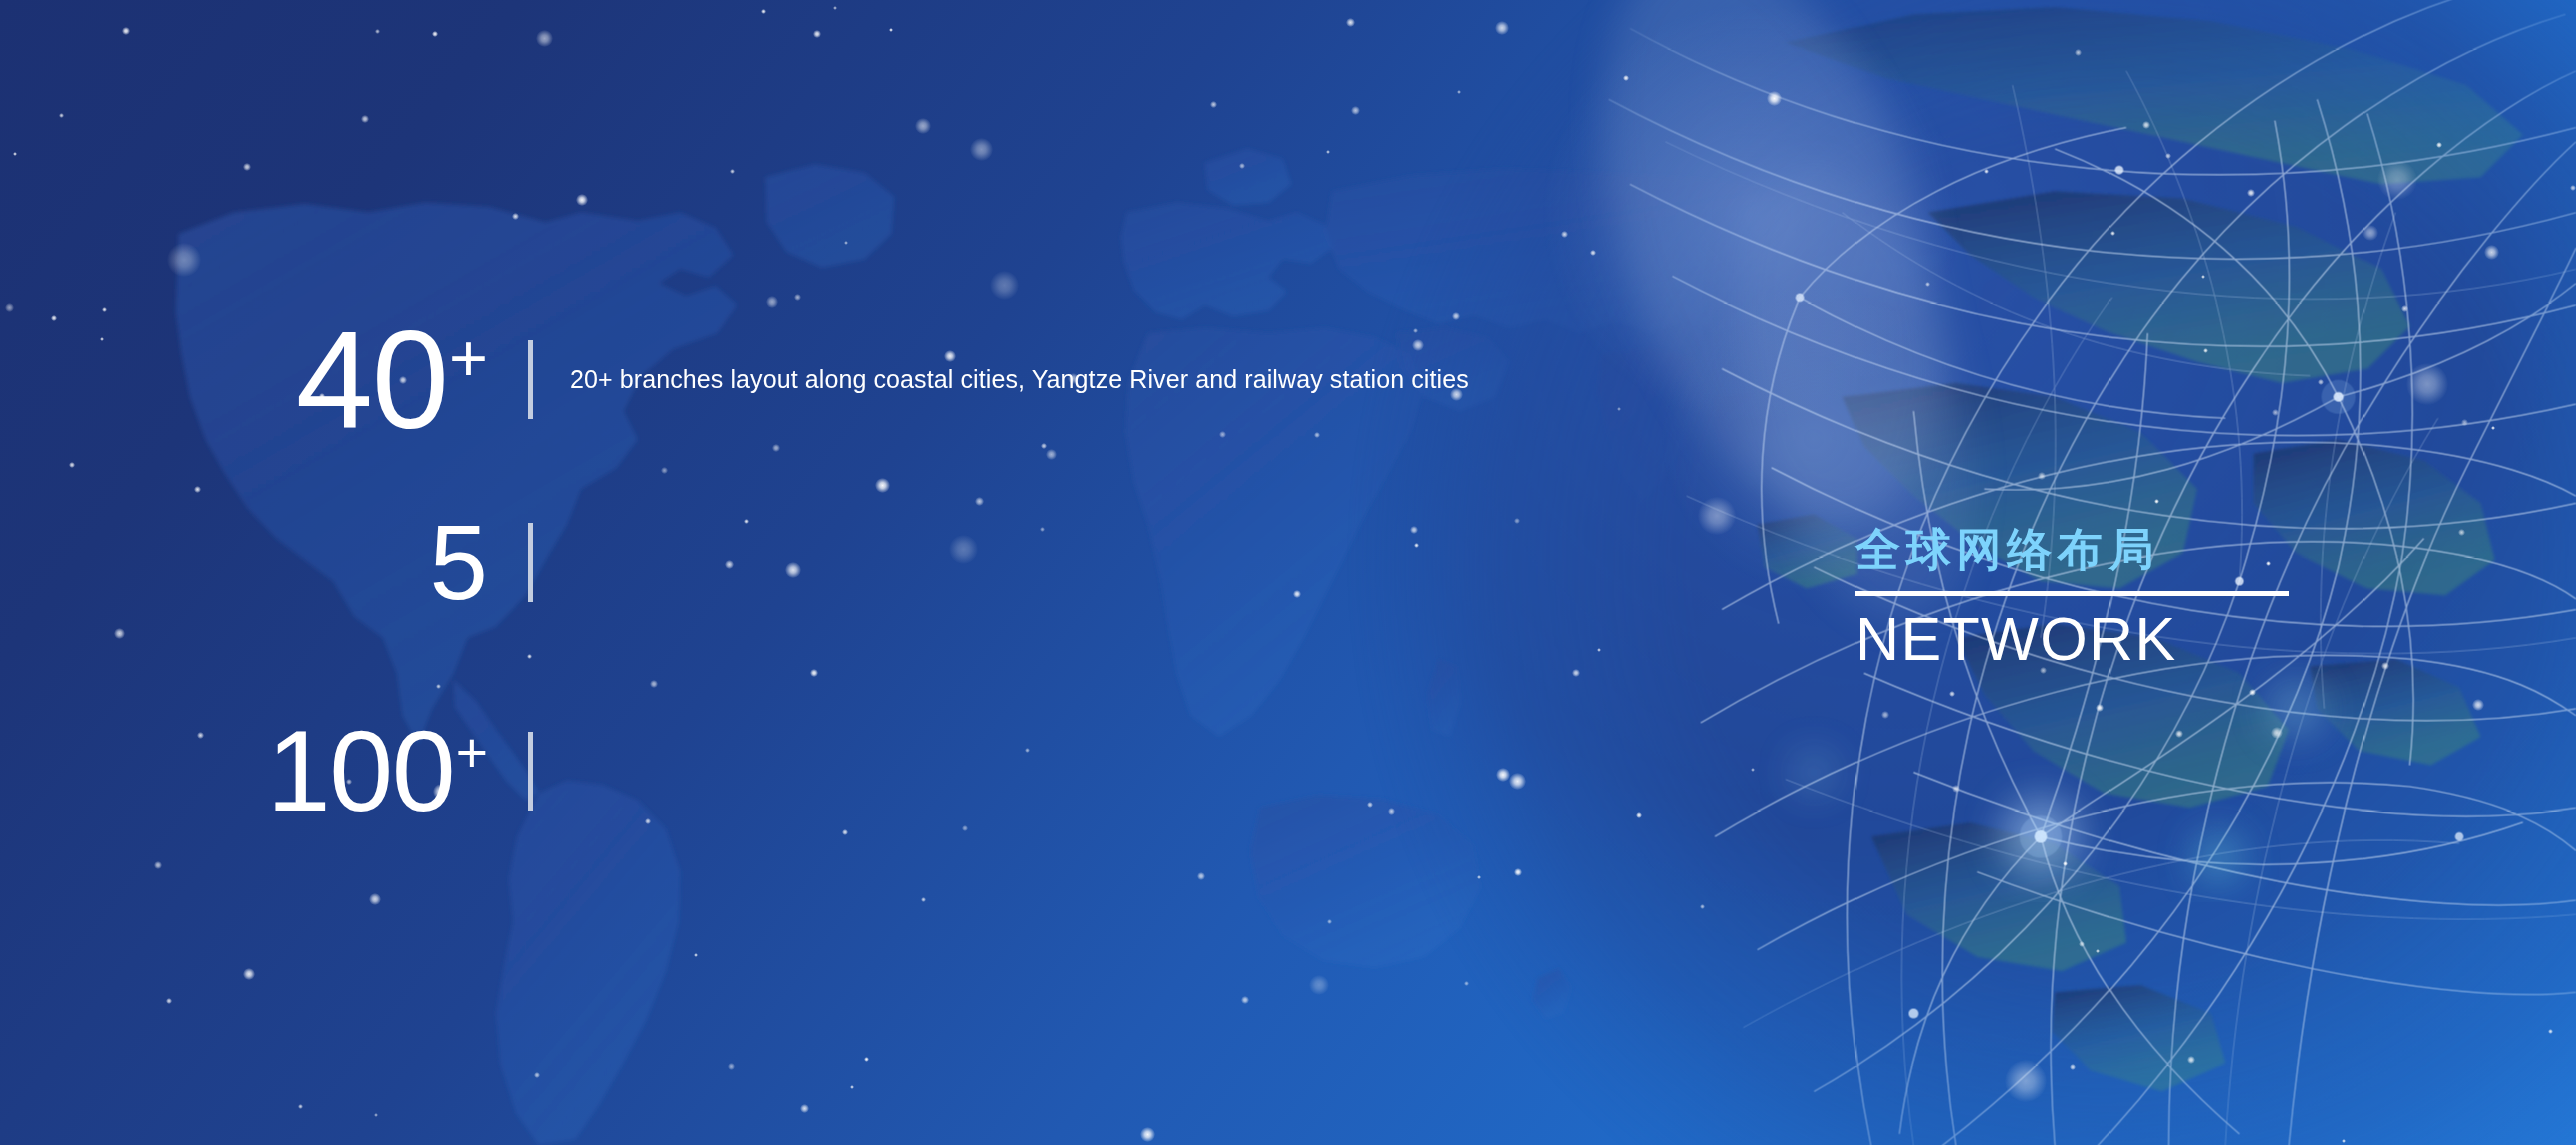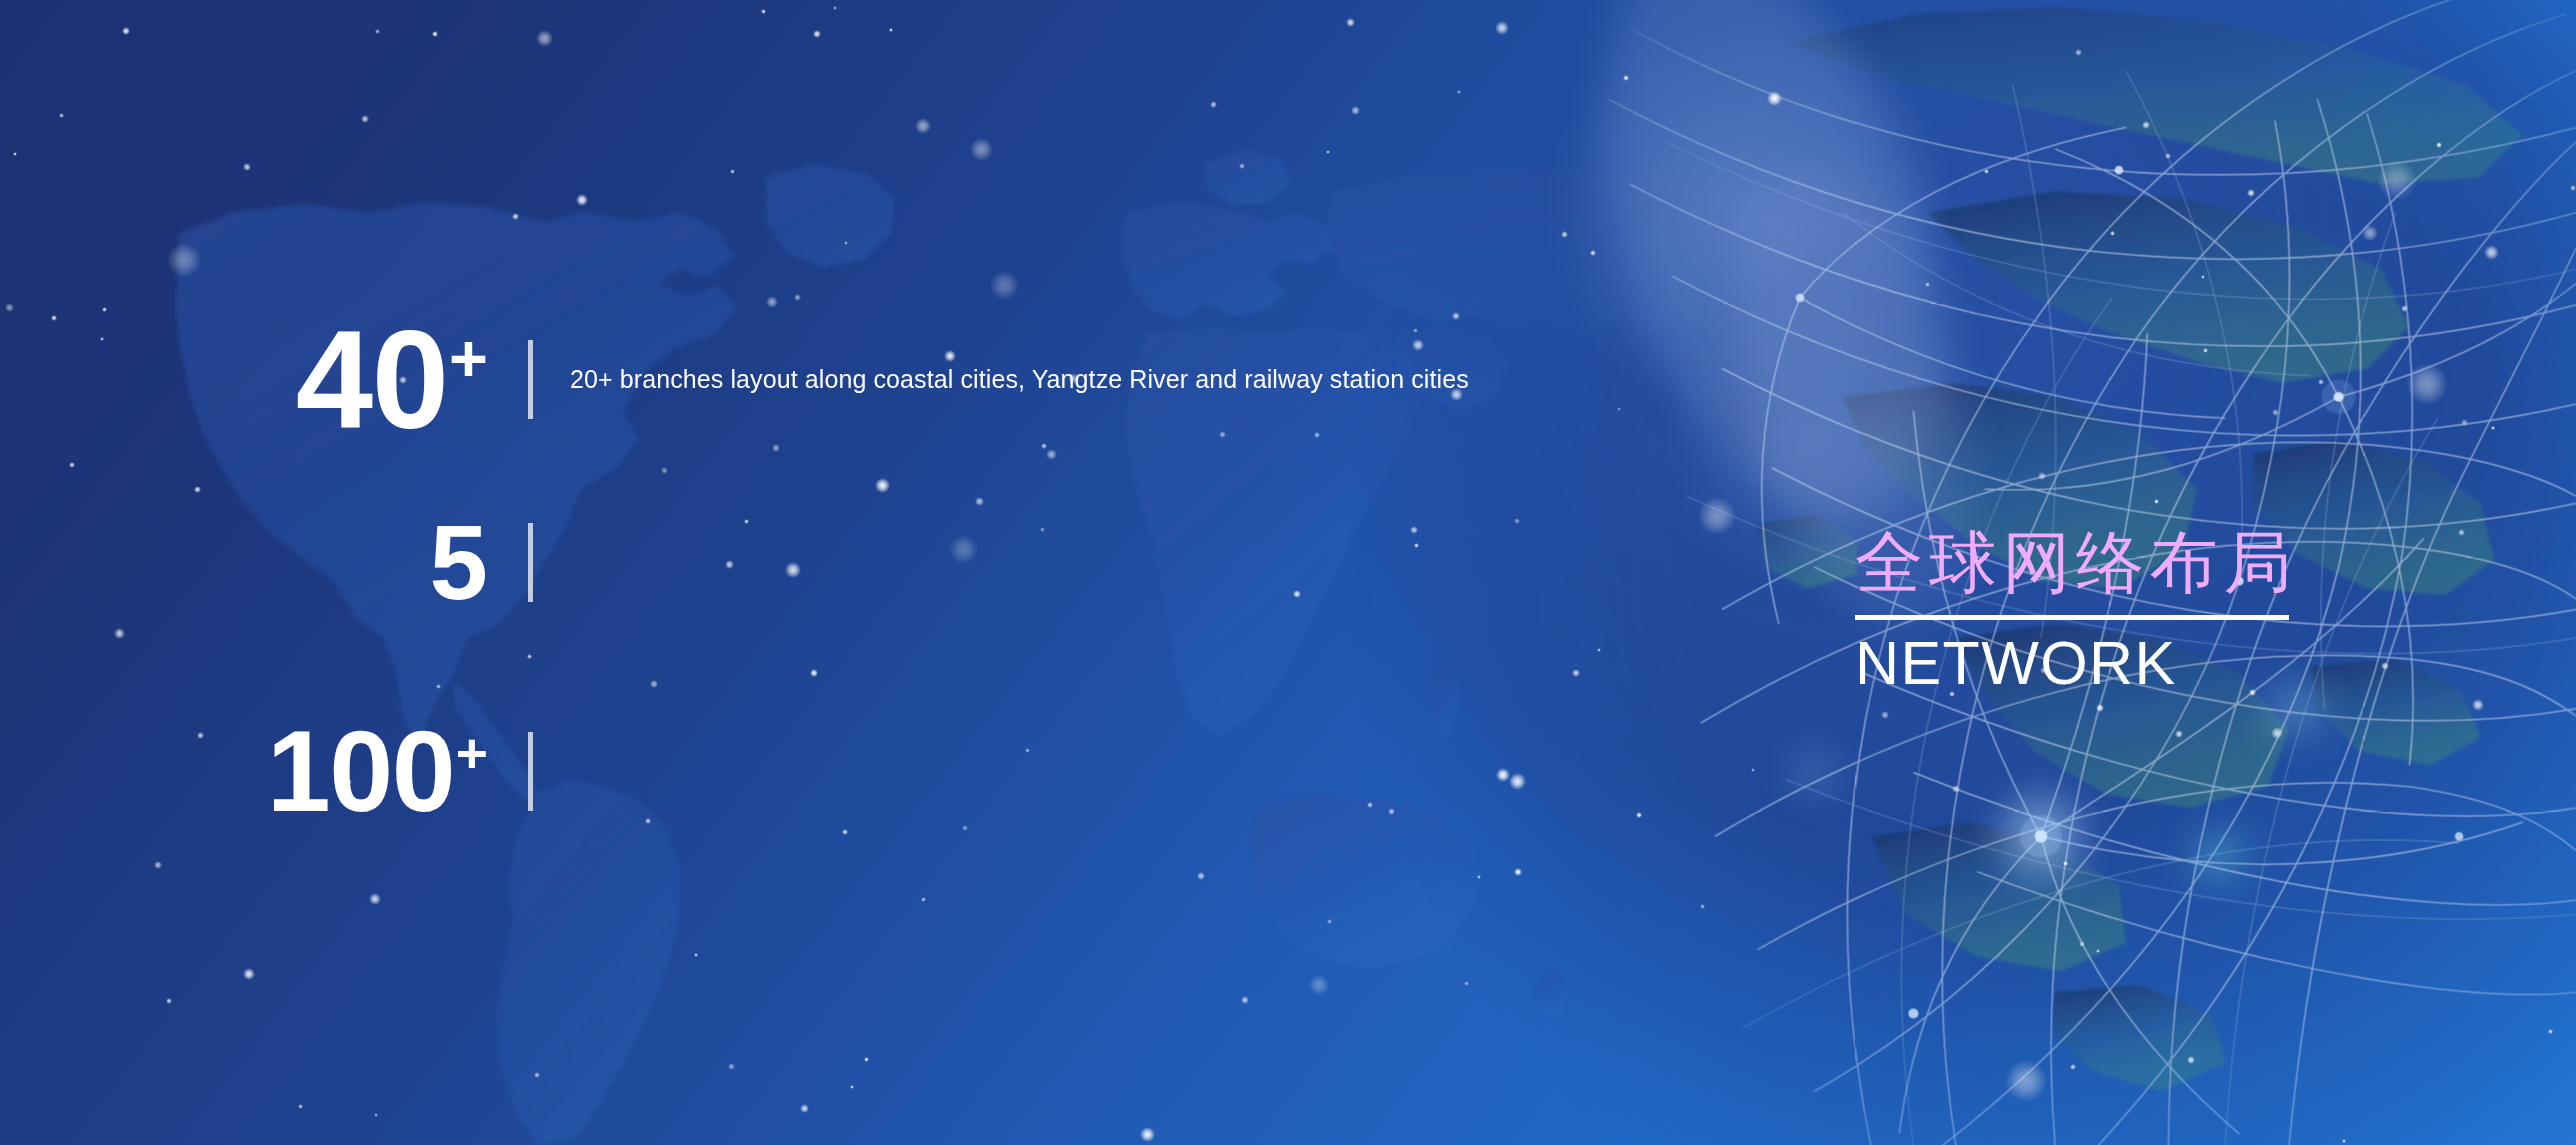--- a/index.html
+++ b/index.html
@@ -58,21 +58,21 @@
     background:radial-gradient(circle,rgba(255,255,255,0.98) 0%,rgba(255,255,255,0.75) 28%,rgba(255,255,255,0) 72%);
   }
 
   
   #content{position:absolute;inset:0;z-index:10;}
 
   .stat-row{position:absolute;display:flex;align-items:center;}
 
   .stat-number{
     color:#ffffff;
-    font-weight:700;
+    font-weight:400;
     letter-spacing:-1.4px;
     line-height:1;
     text-align:right;
     white-space:nowrap;
     width:369px;
     font-family:"Liberation Sans","DejaVu Sans",sans-serif;
   }
   .stat-number .plus{
     font-size:0.48em;
     vertical-align:super;
@@ -123,25 +123,25 @@
 
   
   #title-block{
     position:absolute;
     left:1855px;
     top:526px;
     width:454px;
     z-index:11;
   }
   #title-cn{
-    color:#f0abfc;
-    font-size:68px;
+    color:#7dd3fc;
+    font-size:45px;
     line-height:1.06;
     letter-spacing:5.7px;
-    font-weight:400;
+    font-weight:700;
     white-space:nowrap;
   }
   #title-rule{
     height:5px;
     background:#ffffff;
     width:434px;
     margin:17px 0 11.3px 0;
   }
   #title-en{
     color:#ffffff;

